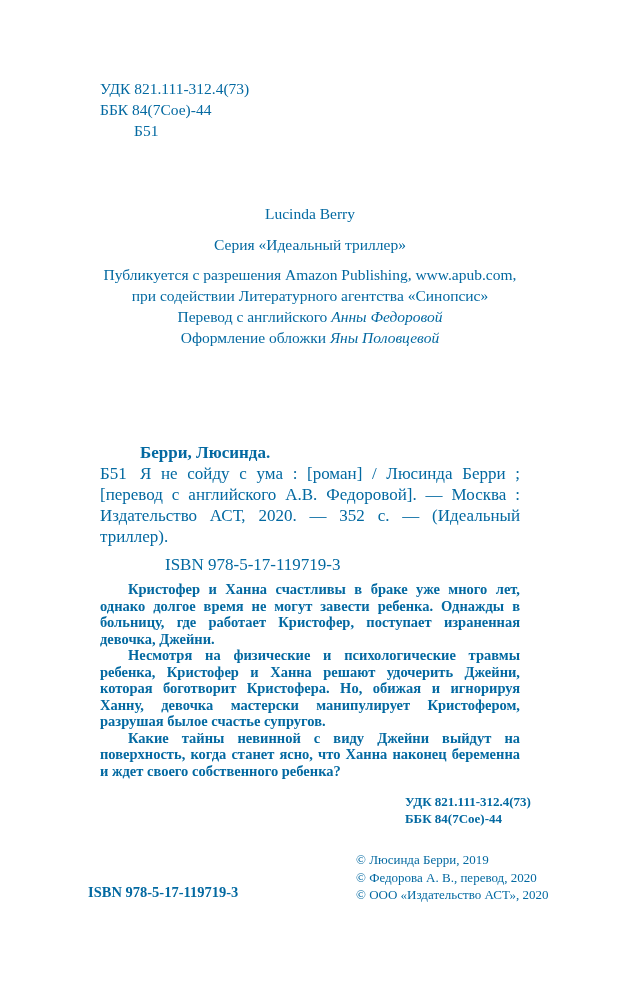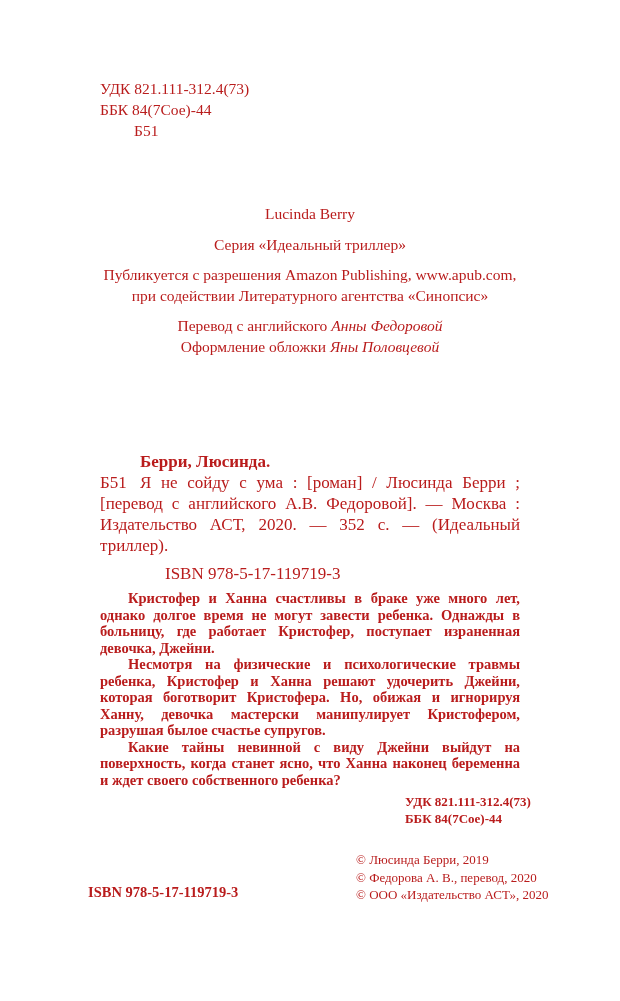--- a/index.html
+++ b/index.html
@@ -6,21 +6,21 @@
     margin: 0;
     padding: 0;
     background: #ffffff;
   }
   .page {
     position: relative;
     width: 620px;
     height: 1001px;
     background: #ffffff;
     font-family: "Liberation Serif", "DejaVu Serif", serif;
-    color: #b91c1c;
+    color: #0369a1;
     overflow: hidden;
     margin: 0 auto;
   }
   .content {
     padding: 78px 100px 0 100px;
     width: 420px;
   }
 
   
   .top-codes {
@@ -33,21 +33,21 @@
 
   
   .center-block {
     text-align: center;
     font-size: 15.5px;
     line-height: 21px;
   }
   .orig-author-row { margin-top: 62px; }
   .series-row { margin-top: 10px; }
   .rights-row { margin-top: 9px; }
-  .translation-row { margin-top: 9px; }
+  .translation-row { }
   .cover-row { }
   .italic { font-style: italic; }
 
   
   .catalog {
     margin-top: 94px;
     font-size: 17px;
     line-height: 21px;
   }
   .catalog-author {

